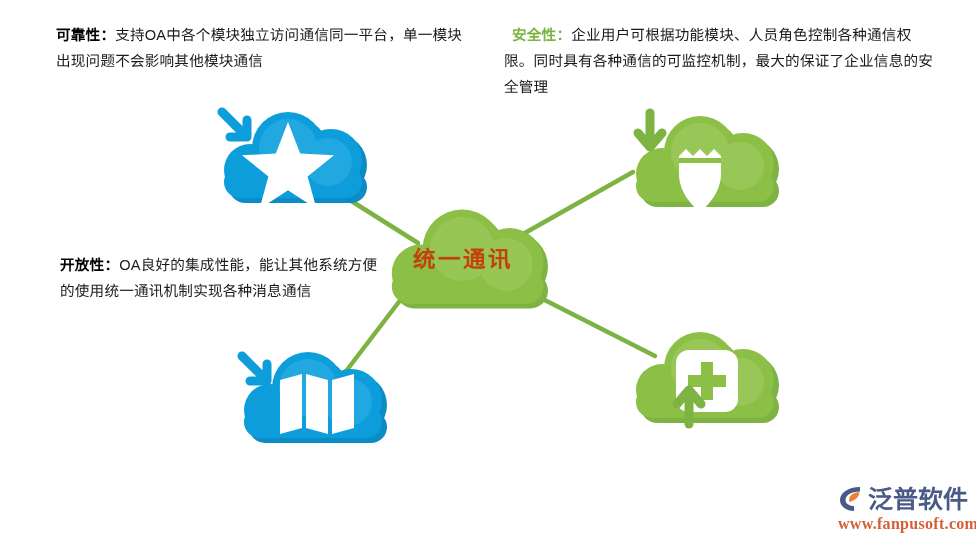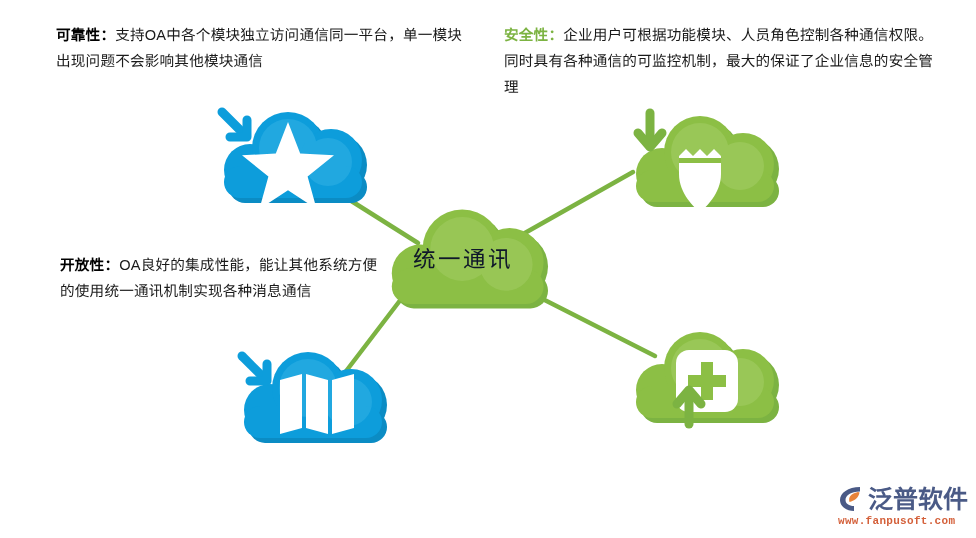--- a/index.html
+++ b/index.html
@@ -33,37 +33,37 @@
     position: absolute;
     font-size: 14.6px;
     line-height: 26px;
     color: #1a1a1a;
     letter-spacing: .2px;
   }
   .text-block .lead {
     font-weight: bold;
   }
   .lead-blue  { color: #000000; }
-  .lead-green { color: #7cb342; }
+  .lead-green { color: #7cb342; margin-left: 8px; }
 
   #block-reliability { left: 56px;  top: 22px;  width: 420px; }
   #block-security    { left: 504px; top: 22px;  width: 430px; }
   #block-openness    { left: 60px;  top: 252px; width: 330px; }
   #block-extensible  { left: 504px; top: 427px; width: 430px; }
 
   
   #center-label {
     position: absolute;
     left: 383px;
     top: 241px;
     width: 160px;
     text-align: center;
     font-size: 22.5px;
-    font-weight: normal;
-    color: #0f172a;
+    font-weight: bold;
+    color: #c2410c;
     letter-spacing: 2.5px;
     pointer-events: none;
   }
 
   
   #brand-logo {
     position: absolute;
     left: 838px;
     top: 484px;
     width: 132px;
@@ -76,22 +76,22 @@
   }
   #brand-logo .logo-name {
     font-size: 25px;
     font-weight: bold;
     color: #4a5a86;
     letter-spacing: 0px;
     line-height: 28px;
     white-space: nowrap;
   }
   #brand-logo .logo-url {
-    font-family: Liberation Mono, monospace;
-    font-size: 11px;
+    font-family: Liberation Serif, serif;
+    font-size: 16px;
     font-weight: bold;
     color: #d4603a;
     letter-spacing: .3px;
     margin-top: 1px;
     white-space: nowrap;
   }
 </style>
 </head>
 <body>
 

